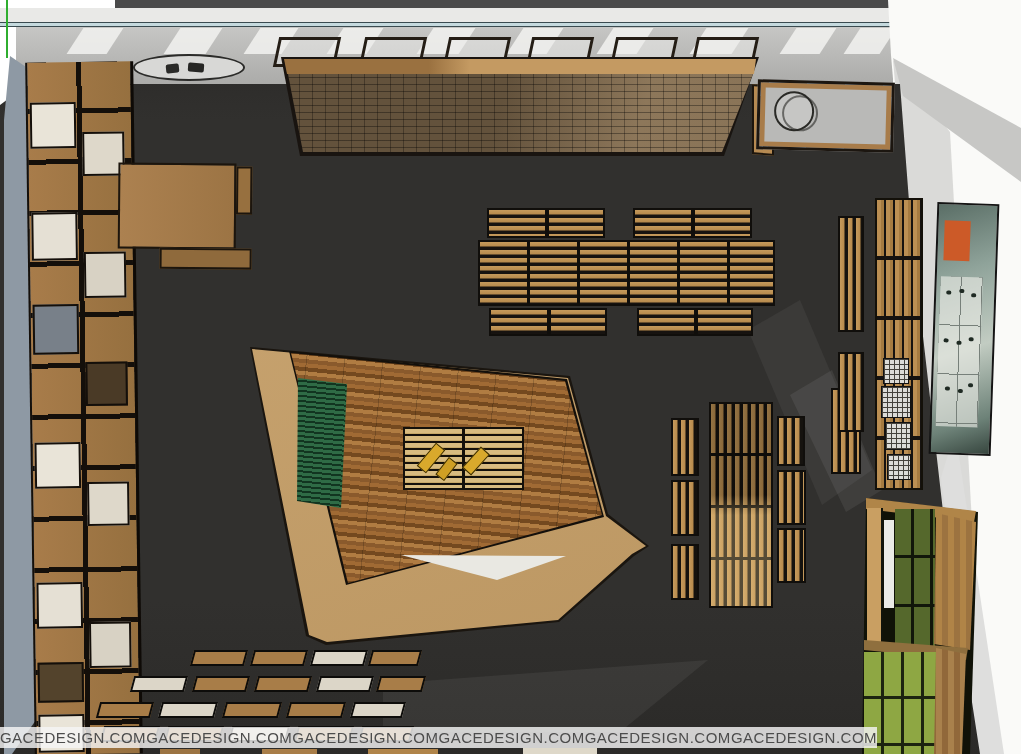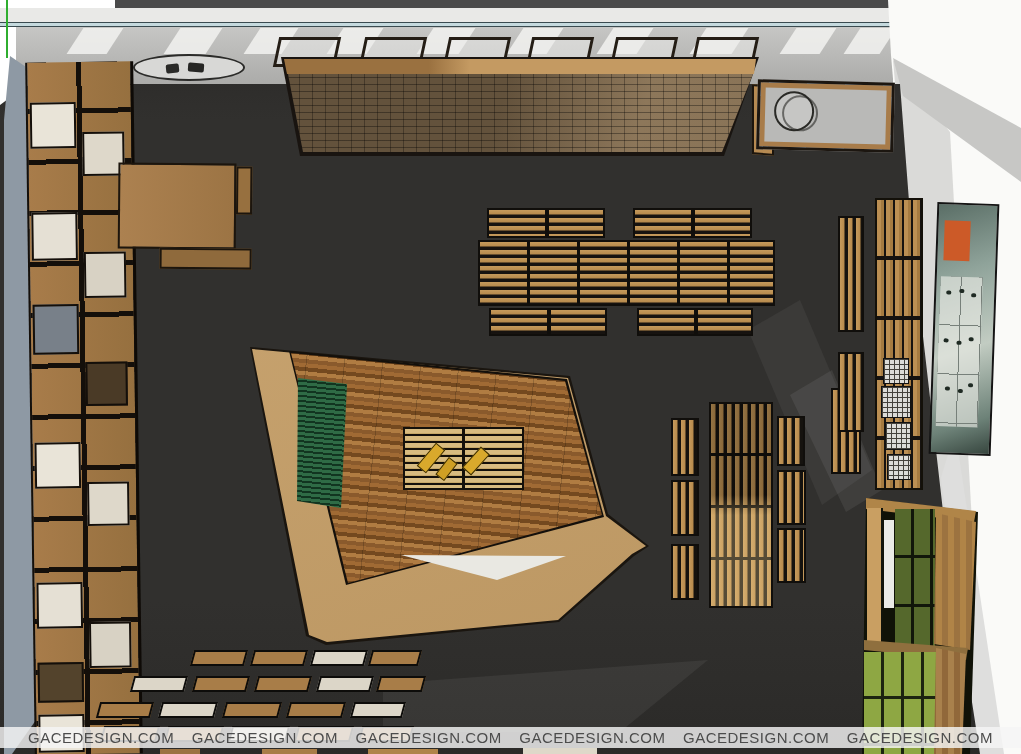--- a/index.html
+++ b/index.html
@@ -201,22 +201,22 @@
   <div class="dtab" style="left:166px;top:726px;width:56px;background:#a87d48;"></div>
   <div class="dtab" style="left:230px;top:726px;width:58px;background:#dcd6c8;"></div>
   <div class="dtab" style="left:296px;top:726px;width:56px;background:#a87d48;"></div>
   <div class="dtab" style="left:360px;top:726px;width:52px;background:#a87d48;"></div>
 
   <div class="abs" style="left:160px;top:749px;width:40px;height:5px;background:#9b7342;"></div>
   <div class="abs" style="left:262px;top:749px;width:55px;height:5px;background:#a87d48;"></div>
   <div class="abs" style="left:368px;top:749px;width:70px;height:5px;background:#b08449;"></div>
   <div class="abs" style="left:523px;top:748px;width:74px;height:6px;background:#ded8c9;"></div>
 
-  <div class="abs" style="left:0;top:727px;width:1021px;height:21px;background:rgba(245,245,245,.82);
-       display:flex;align-items:center;justify-content:space-between;padding:0 28px;">
+  <div class="abs" style="left:0;top:727px;width:877px;height:21px;background:rgba(245,245,245,.82);
+       display:flex;align-items:center;justify-content:center;padding:0 28px;">
     <span class="wm">GACEDESIGN.COM</span>
     <span class="wm">GACEDESIGN.COM</span>
     <span class="wm">GACEDESIGN.COM</span>
     <span class="wm">GACEDESIGN.COM</span>
     <span class="wm">GACEDESIGN.COM</span>
     <span class="wm">GACEDESIGN.COM</span>
   </div>
 
   <div class="abs" style="left:6px;top:0;width:2px;height:58px;background:#2fae2f;"></div>
 

